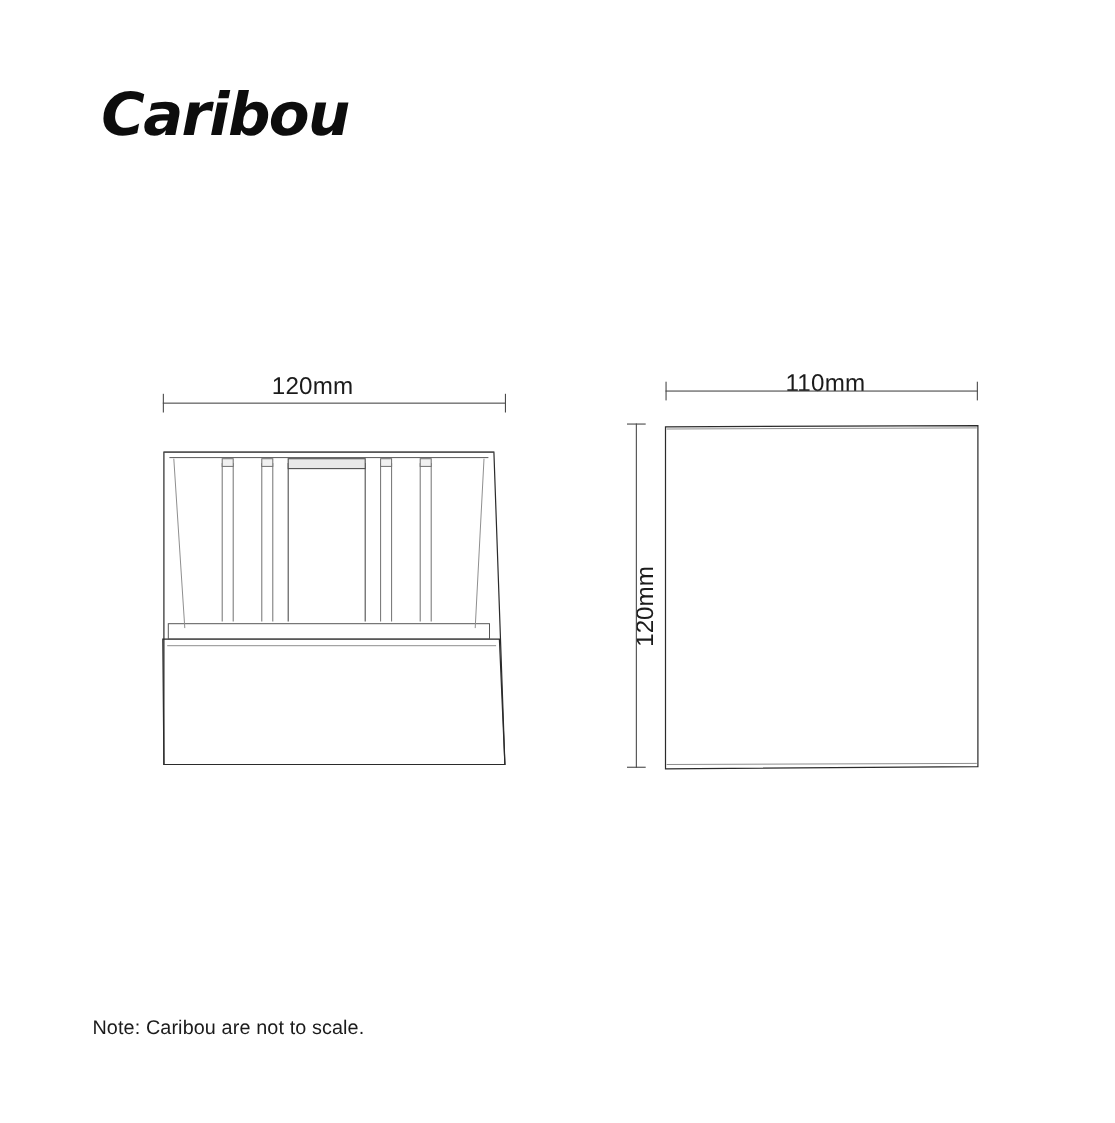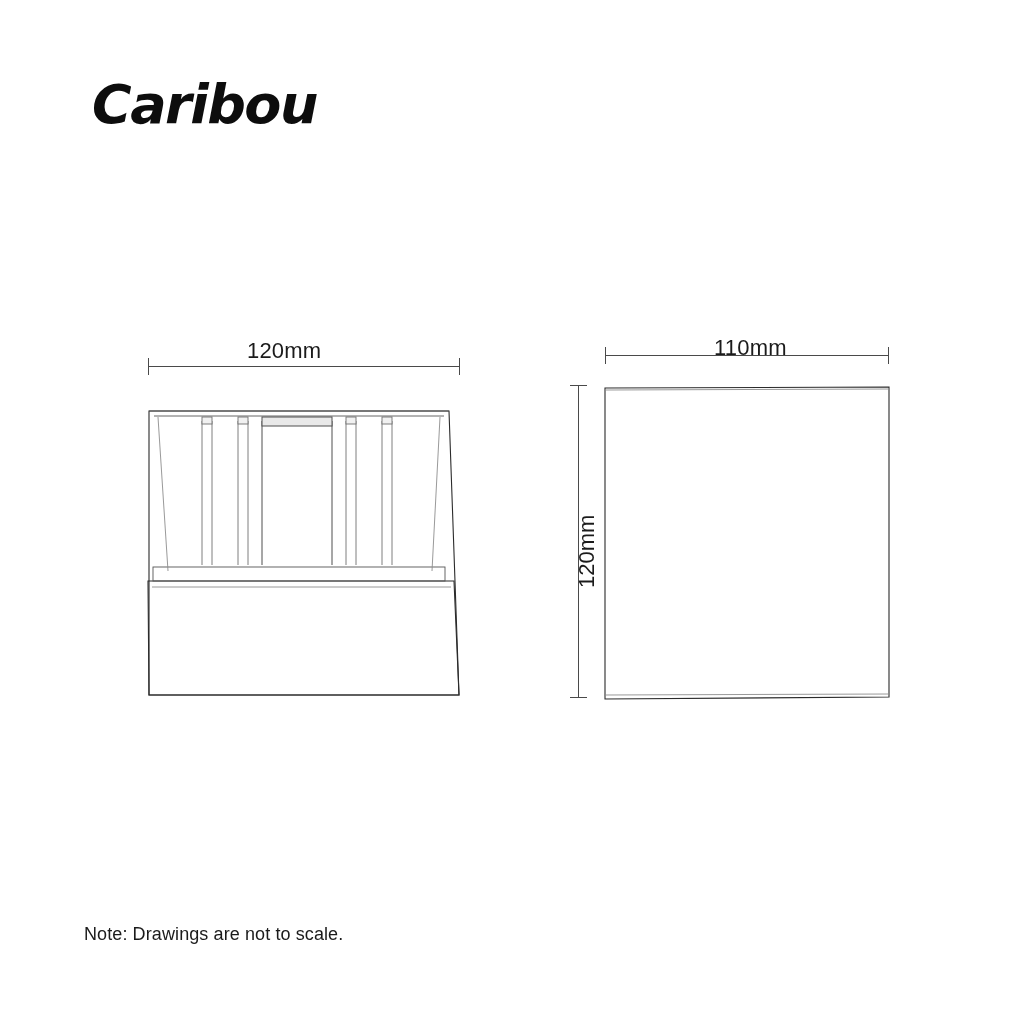--- a/index.html
+++ b/index.html
@@ -156,13 +156,13 @@
 <div class="drawing" style="left:598px; top:380px;">
   <svg width="310" height="330" viewBox="0 0 310 330">
 
     <path class="ln" d="M7,8 L291,7 L291,317 L7,319 Z" fill="#ffffff" stroke="#2b2b2b" stroke-width="1.1"></path>
 
     <path class="ln-light" d="M8,10 L290,9"></path>
     <path class="ln-light" d="M8,315 L290,314"></path>
   </svg>
 </div>
 
-<div class="note">Note: Drawings are not to scale.</div>
+<div class="note">Note: Caribou are not to scale.</div>
 
 </body></html>

